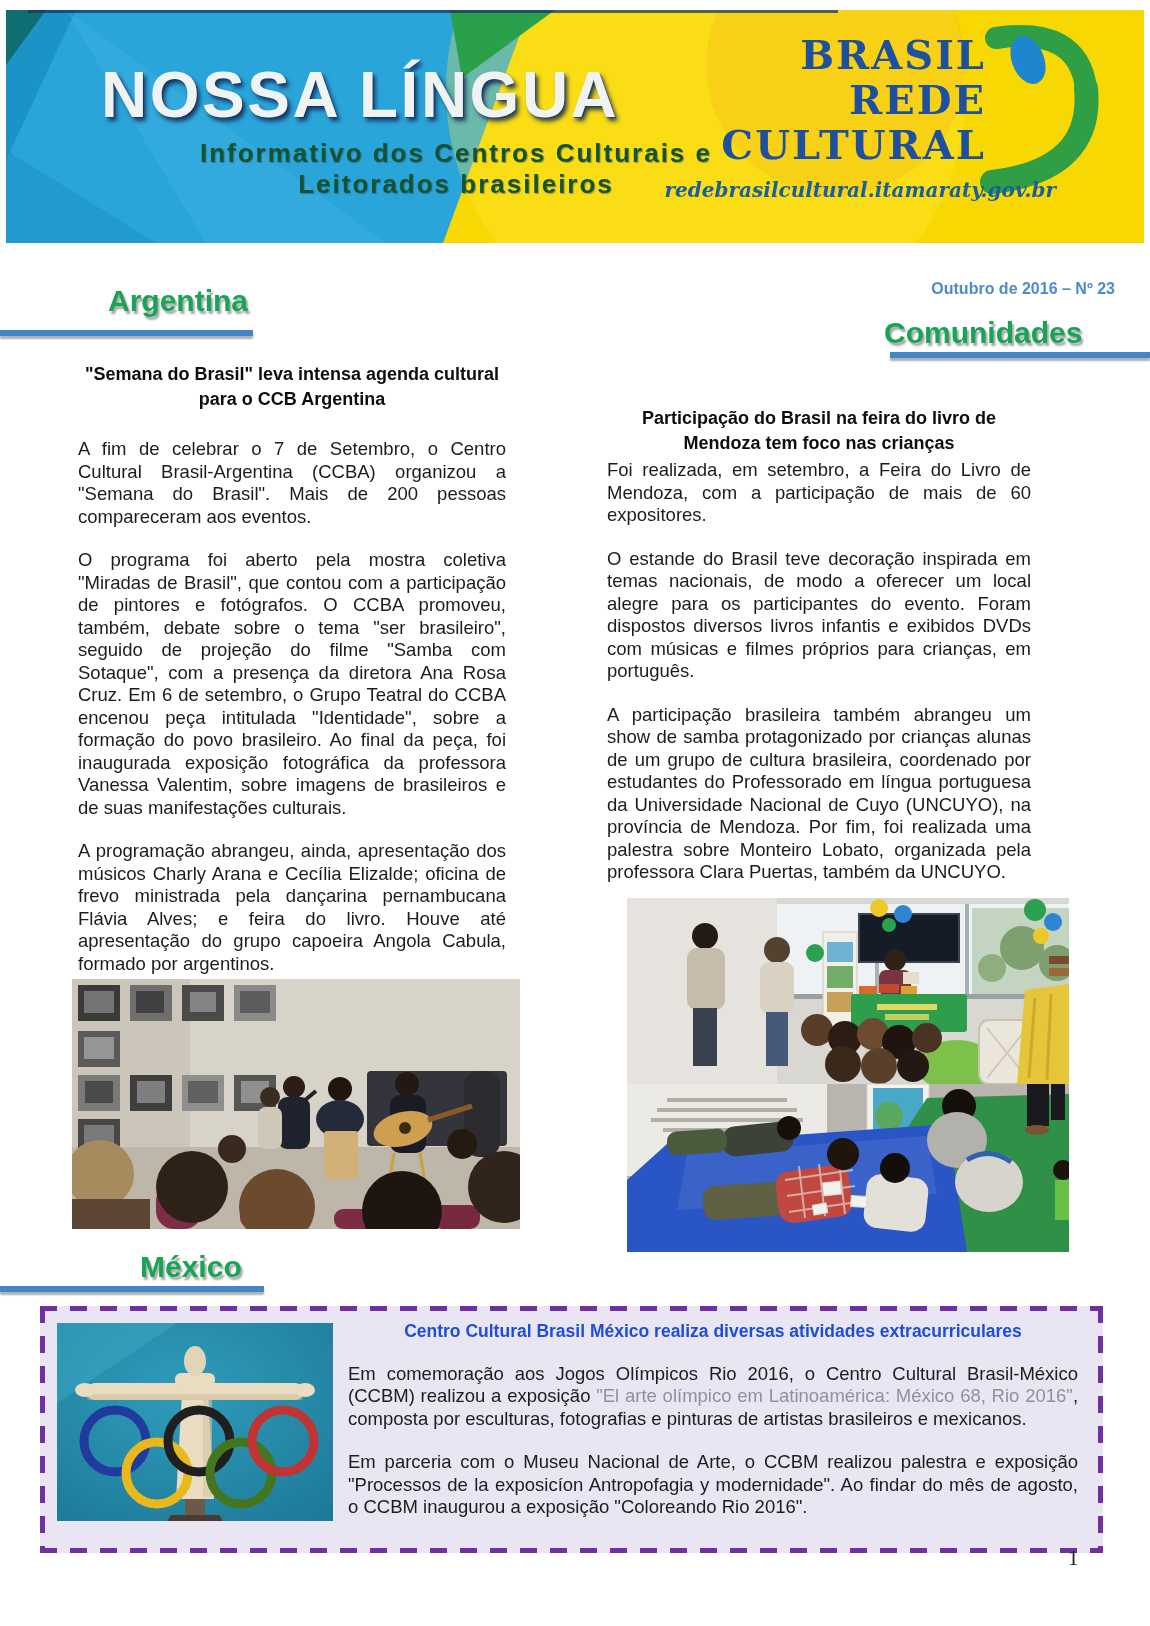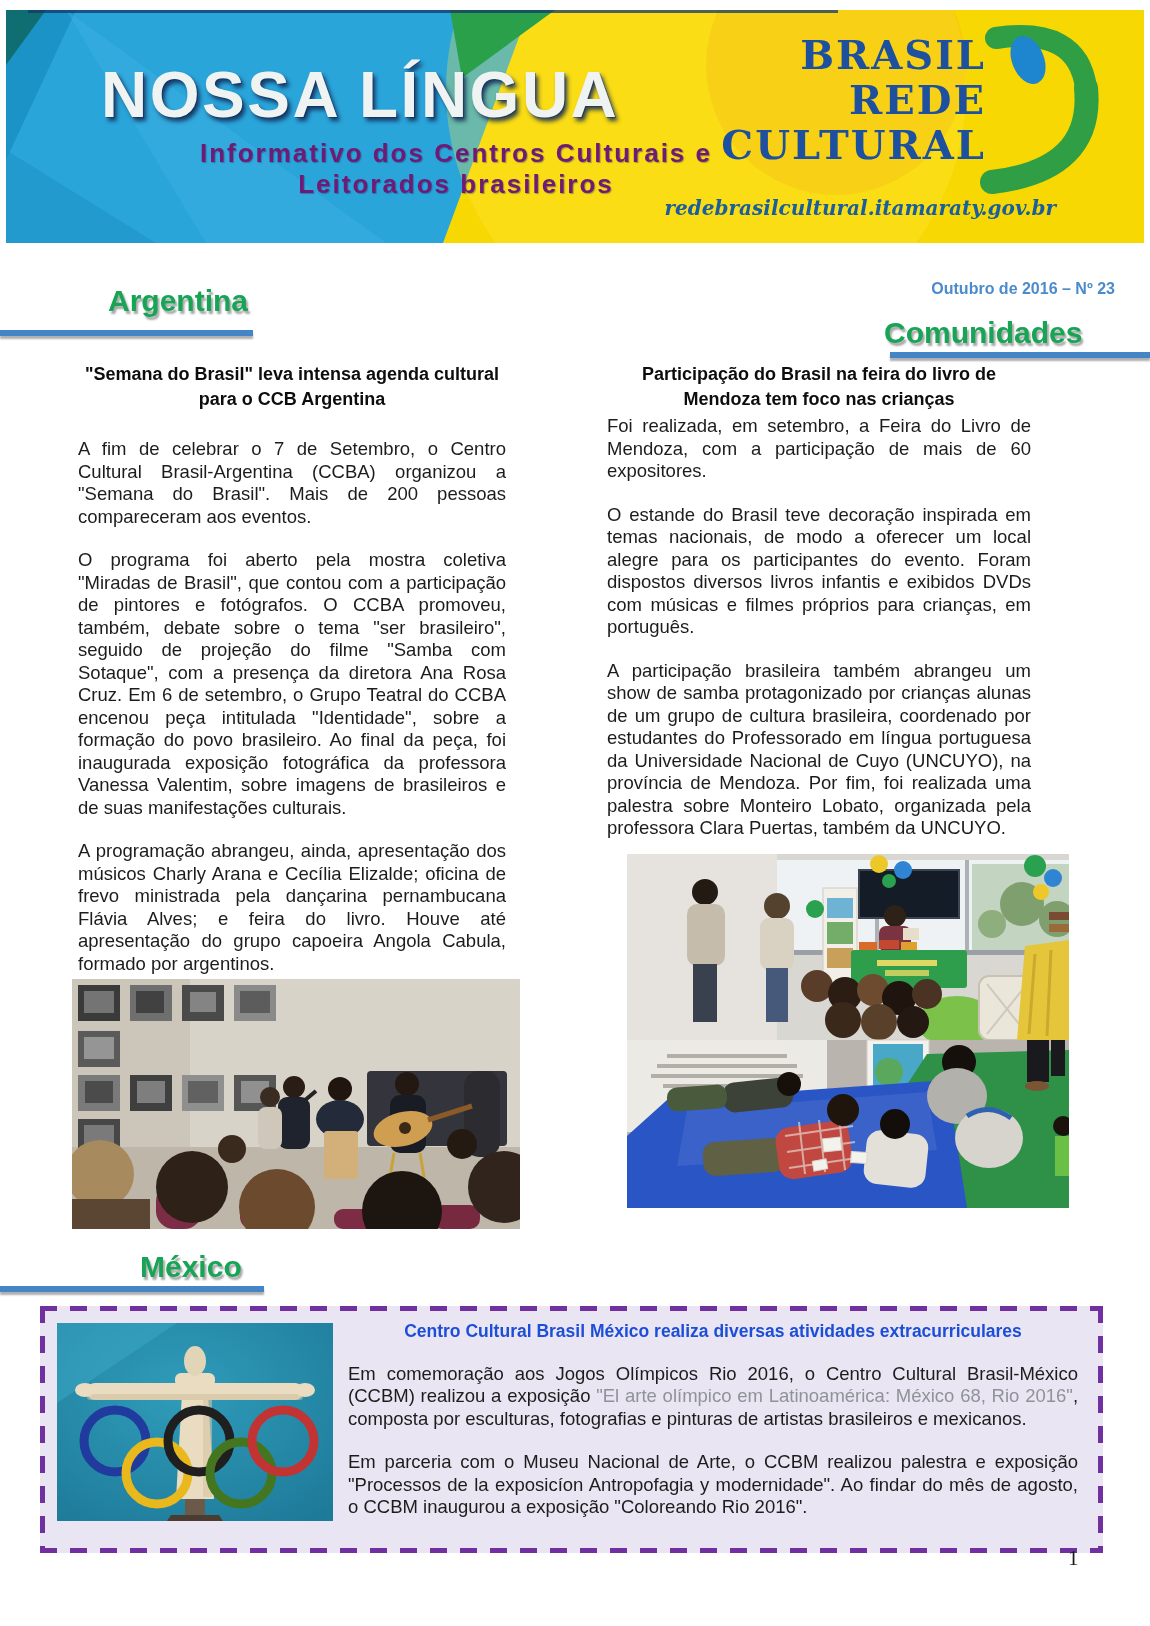--- a/index.html
+++ b/index.html
@@ -5,37 +5,37 @@
   html,body{margin:0;padding:0;background:#888;}
   #page{position:relative;width:1150px;height:1626px;background:#ffffff;overflow:hidden;
         font-family:"Liberation Sans","DejaVu Sans",sans-serif;color:#1c1c1c;margin:0 auto;padding-left:32px;}
 
   
   #banner{position:absolute;left:6px;top:10px;width:1138px;height:233px;overflow:hidden;}
   #banner svg{position:absolute;left:0;top:0;width:100%;height:100%;}
   .banner-title{position:absolute;left:95px;top:48px;font-size:64px;font-weight:bold;letter-spacing:2.5px;
      color:#eff4f3;text-shadow:3px 4px 4px rgba(16,40,85,.85),1px 1px 0 rgba(16,40,85,.5);white-space:nowrap;}
   .banner-sub{position:absolute;left:120px;width:660px;text-align:center;font-size:26px;font-weight:bold;
-     letter-spacing:2px;color:#701a75;text-shadow:1px 1px 1px rgba(20,50,100,.4);white-space:nowrap;}
+     letter-spacing:2px;color:#14532d;text-shadow:1px 1px 1px rgba(20,50,100,.4);white-space:nowrap;}
   .logo-text{position:absolute;right:158px;top:22px;text-align:right;font-family:"DejaVu Serif","Liberation Serif",serif;
      font-weight:bold;font-size:40px;line-height:45px;color:#1d509e;letter-spacing:2px;}
   .logo-url{position:absolute;right:88px;top:168px;font-family:"DejaVu Serif","Liberation Serif",serif;
-     font-style:italic;font-weight:600;font-size:20px;color:#1a5e9b;white-space:nowrap;margin-top:18px;}
+     font-style:italic;font-weight:600;font-size:20px;color:#1a5e9b;white-space:nowrap;}
 
   
   .sec-head{position:absolute;font-size:30px;font-weight:bold;color:#18a455;
      text-shadow:2px 3px 2px rgba(95,95,95,.55);white-space:nowrap;}
   .sec-bar{position:absolute;height:6px;background:#4485c8;box-shadow:0 3px 2px rgba(110,110,110,.55);}
   .issue{position:absolute;left:780px;top:280px;width:335px;text-align:right;
      font-size:16px;font-weight:bold;color:#4c8bcb;white-space:nowrap;}
 
   
   .col{position:absolute;top:362px;width:428px;font-size:18.5px;line-height:22.5px;text-align:justify;}
   #col-left{left:78px;}
-  #col-right{left:607px;width:424px;}
+  #col-right{left:607px;width:424px;margin-top:44px;}
   .art-title{font-weight:bold;text-align:center;font-size:18px;line-height:25px;color:#0d0d0d;
      margin:0 -6px 26px -6px;}
   #col-right .art-title{margin-bottom:3px;}
   .para{margin:0 0 21px 0;}
   .photo{display:block;}
 
   
   #mx-box{position:absolute;left:40px;top:1306px;width:1063px;height:247px;background:#e9e5f2;}
   .dash-h{position:absolute;left:0;right:0;height:5px;
      background:repeating-linear-gradient(90deg,#7030a0 0 17px,transparent 17px 30px);}

